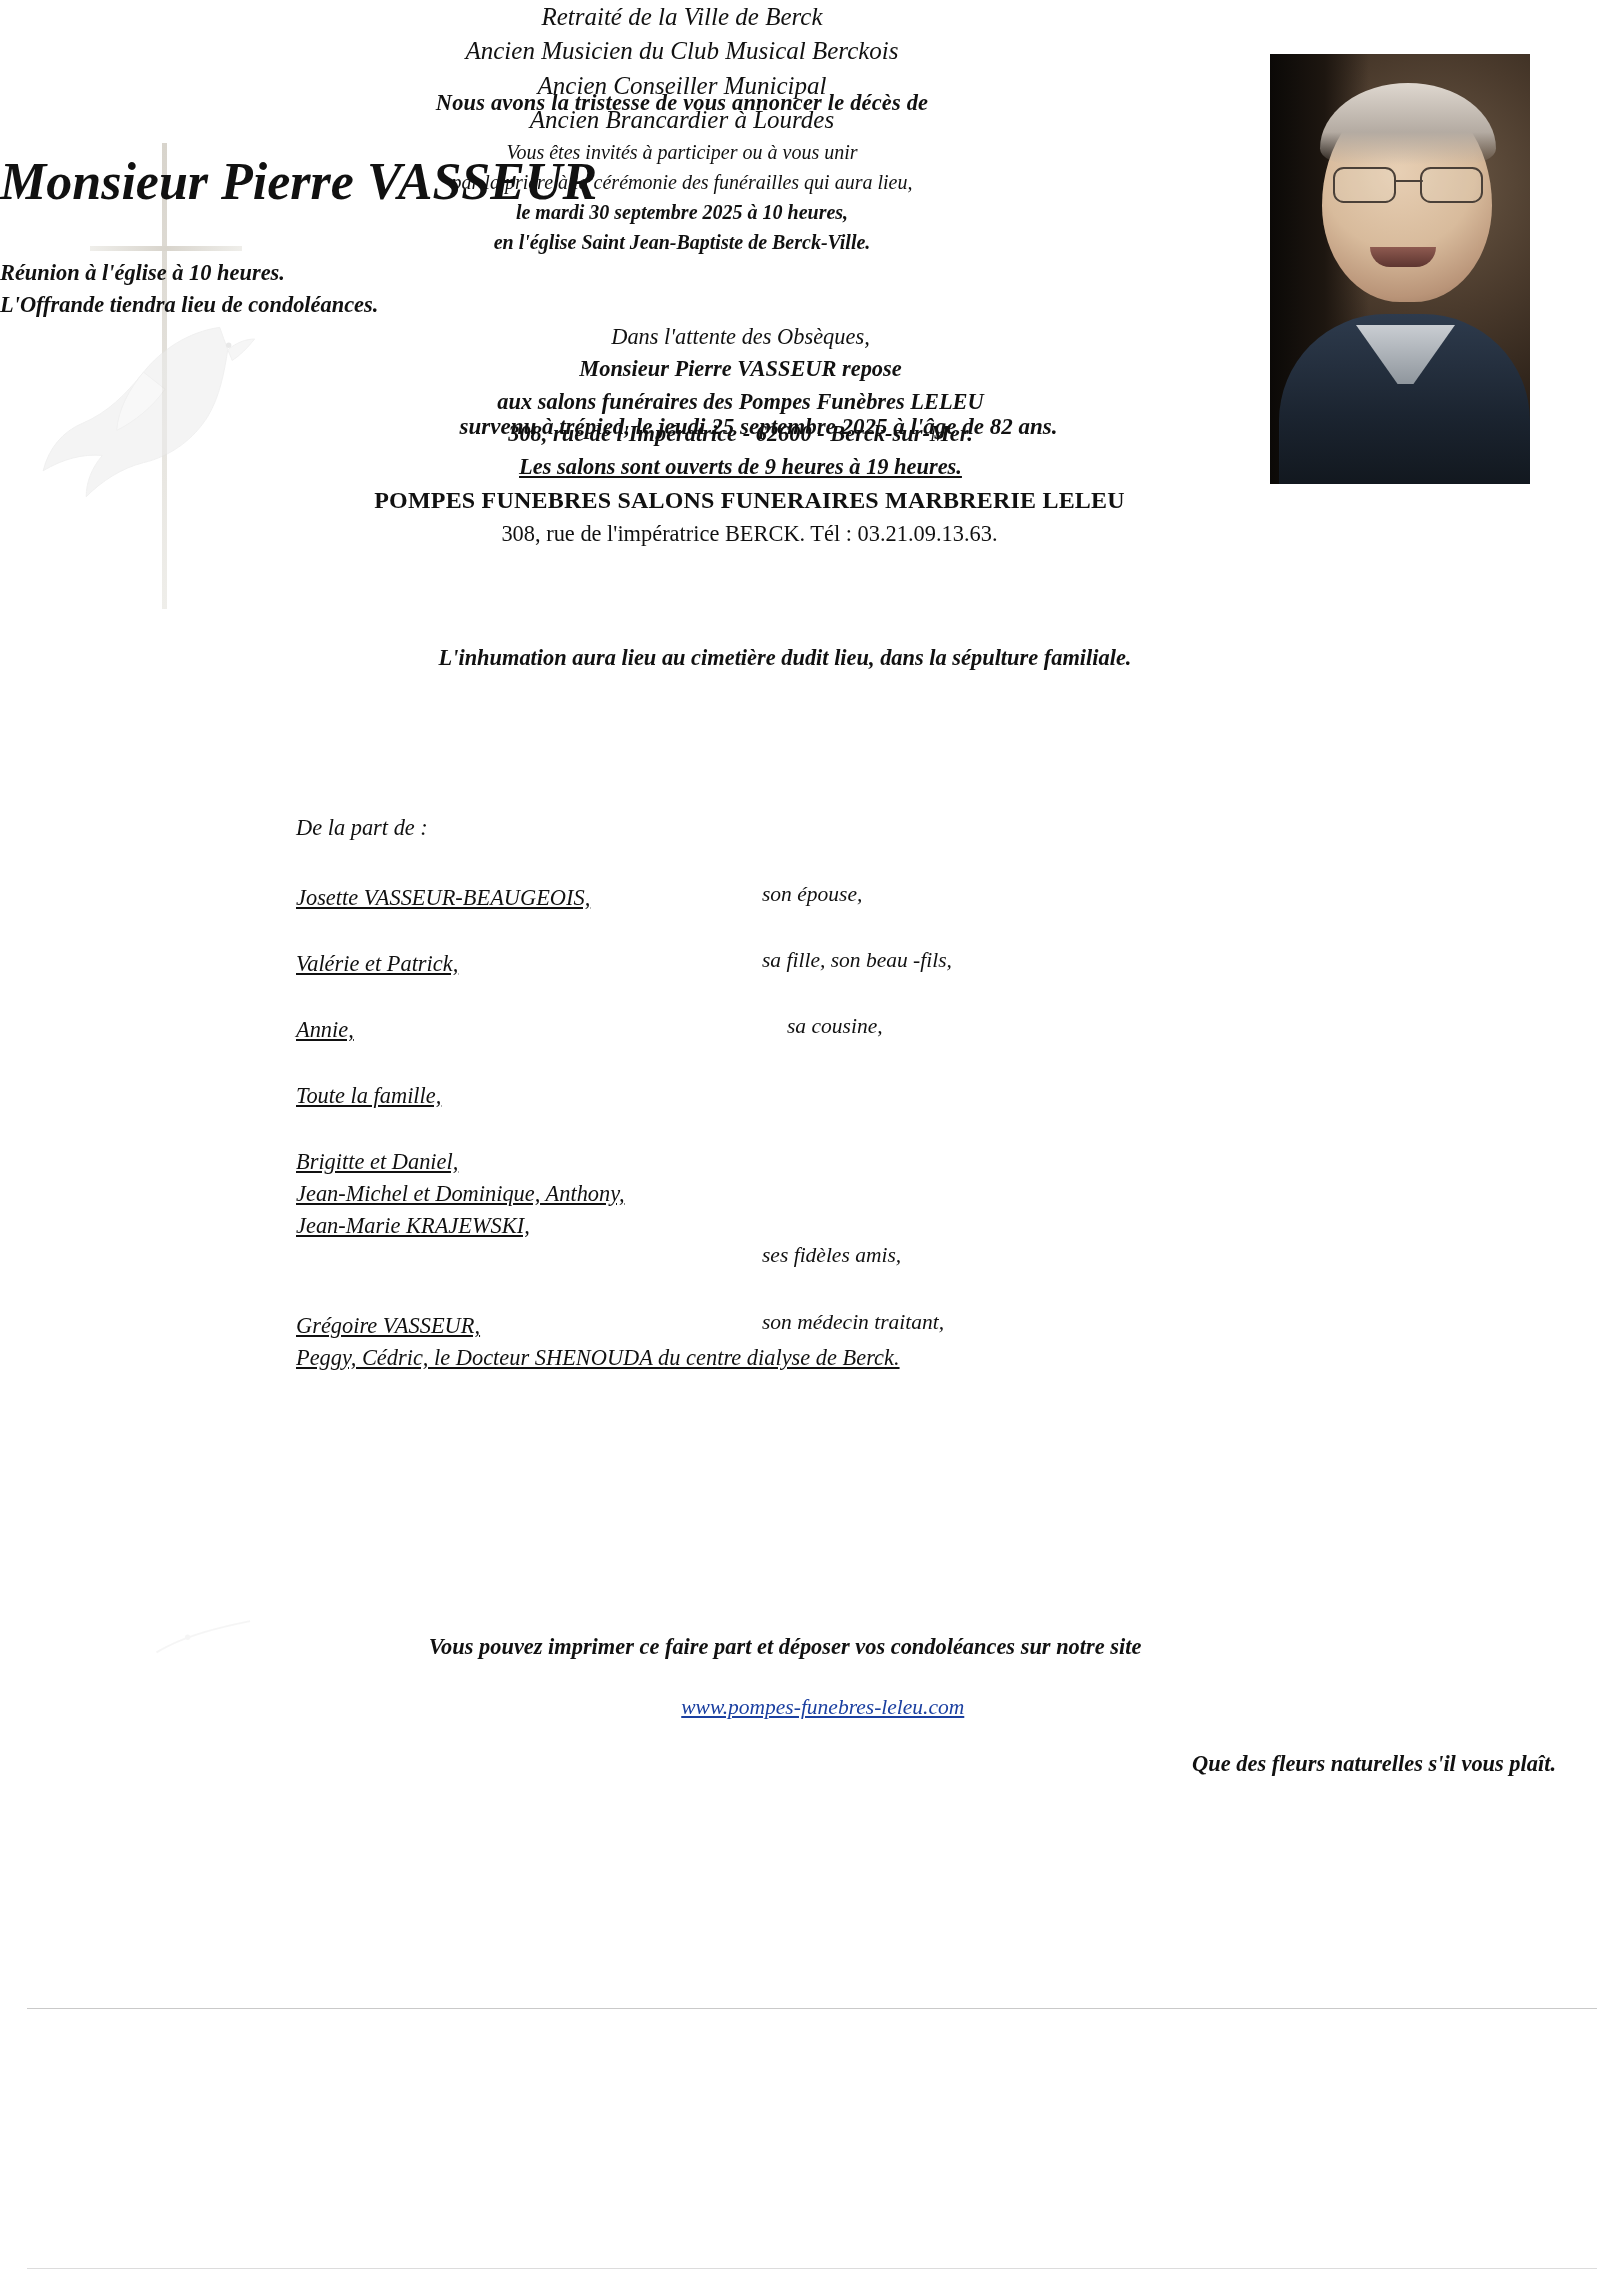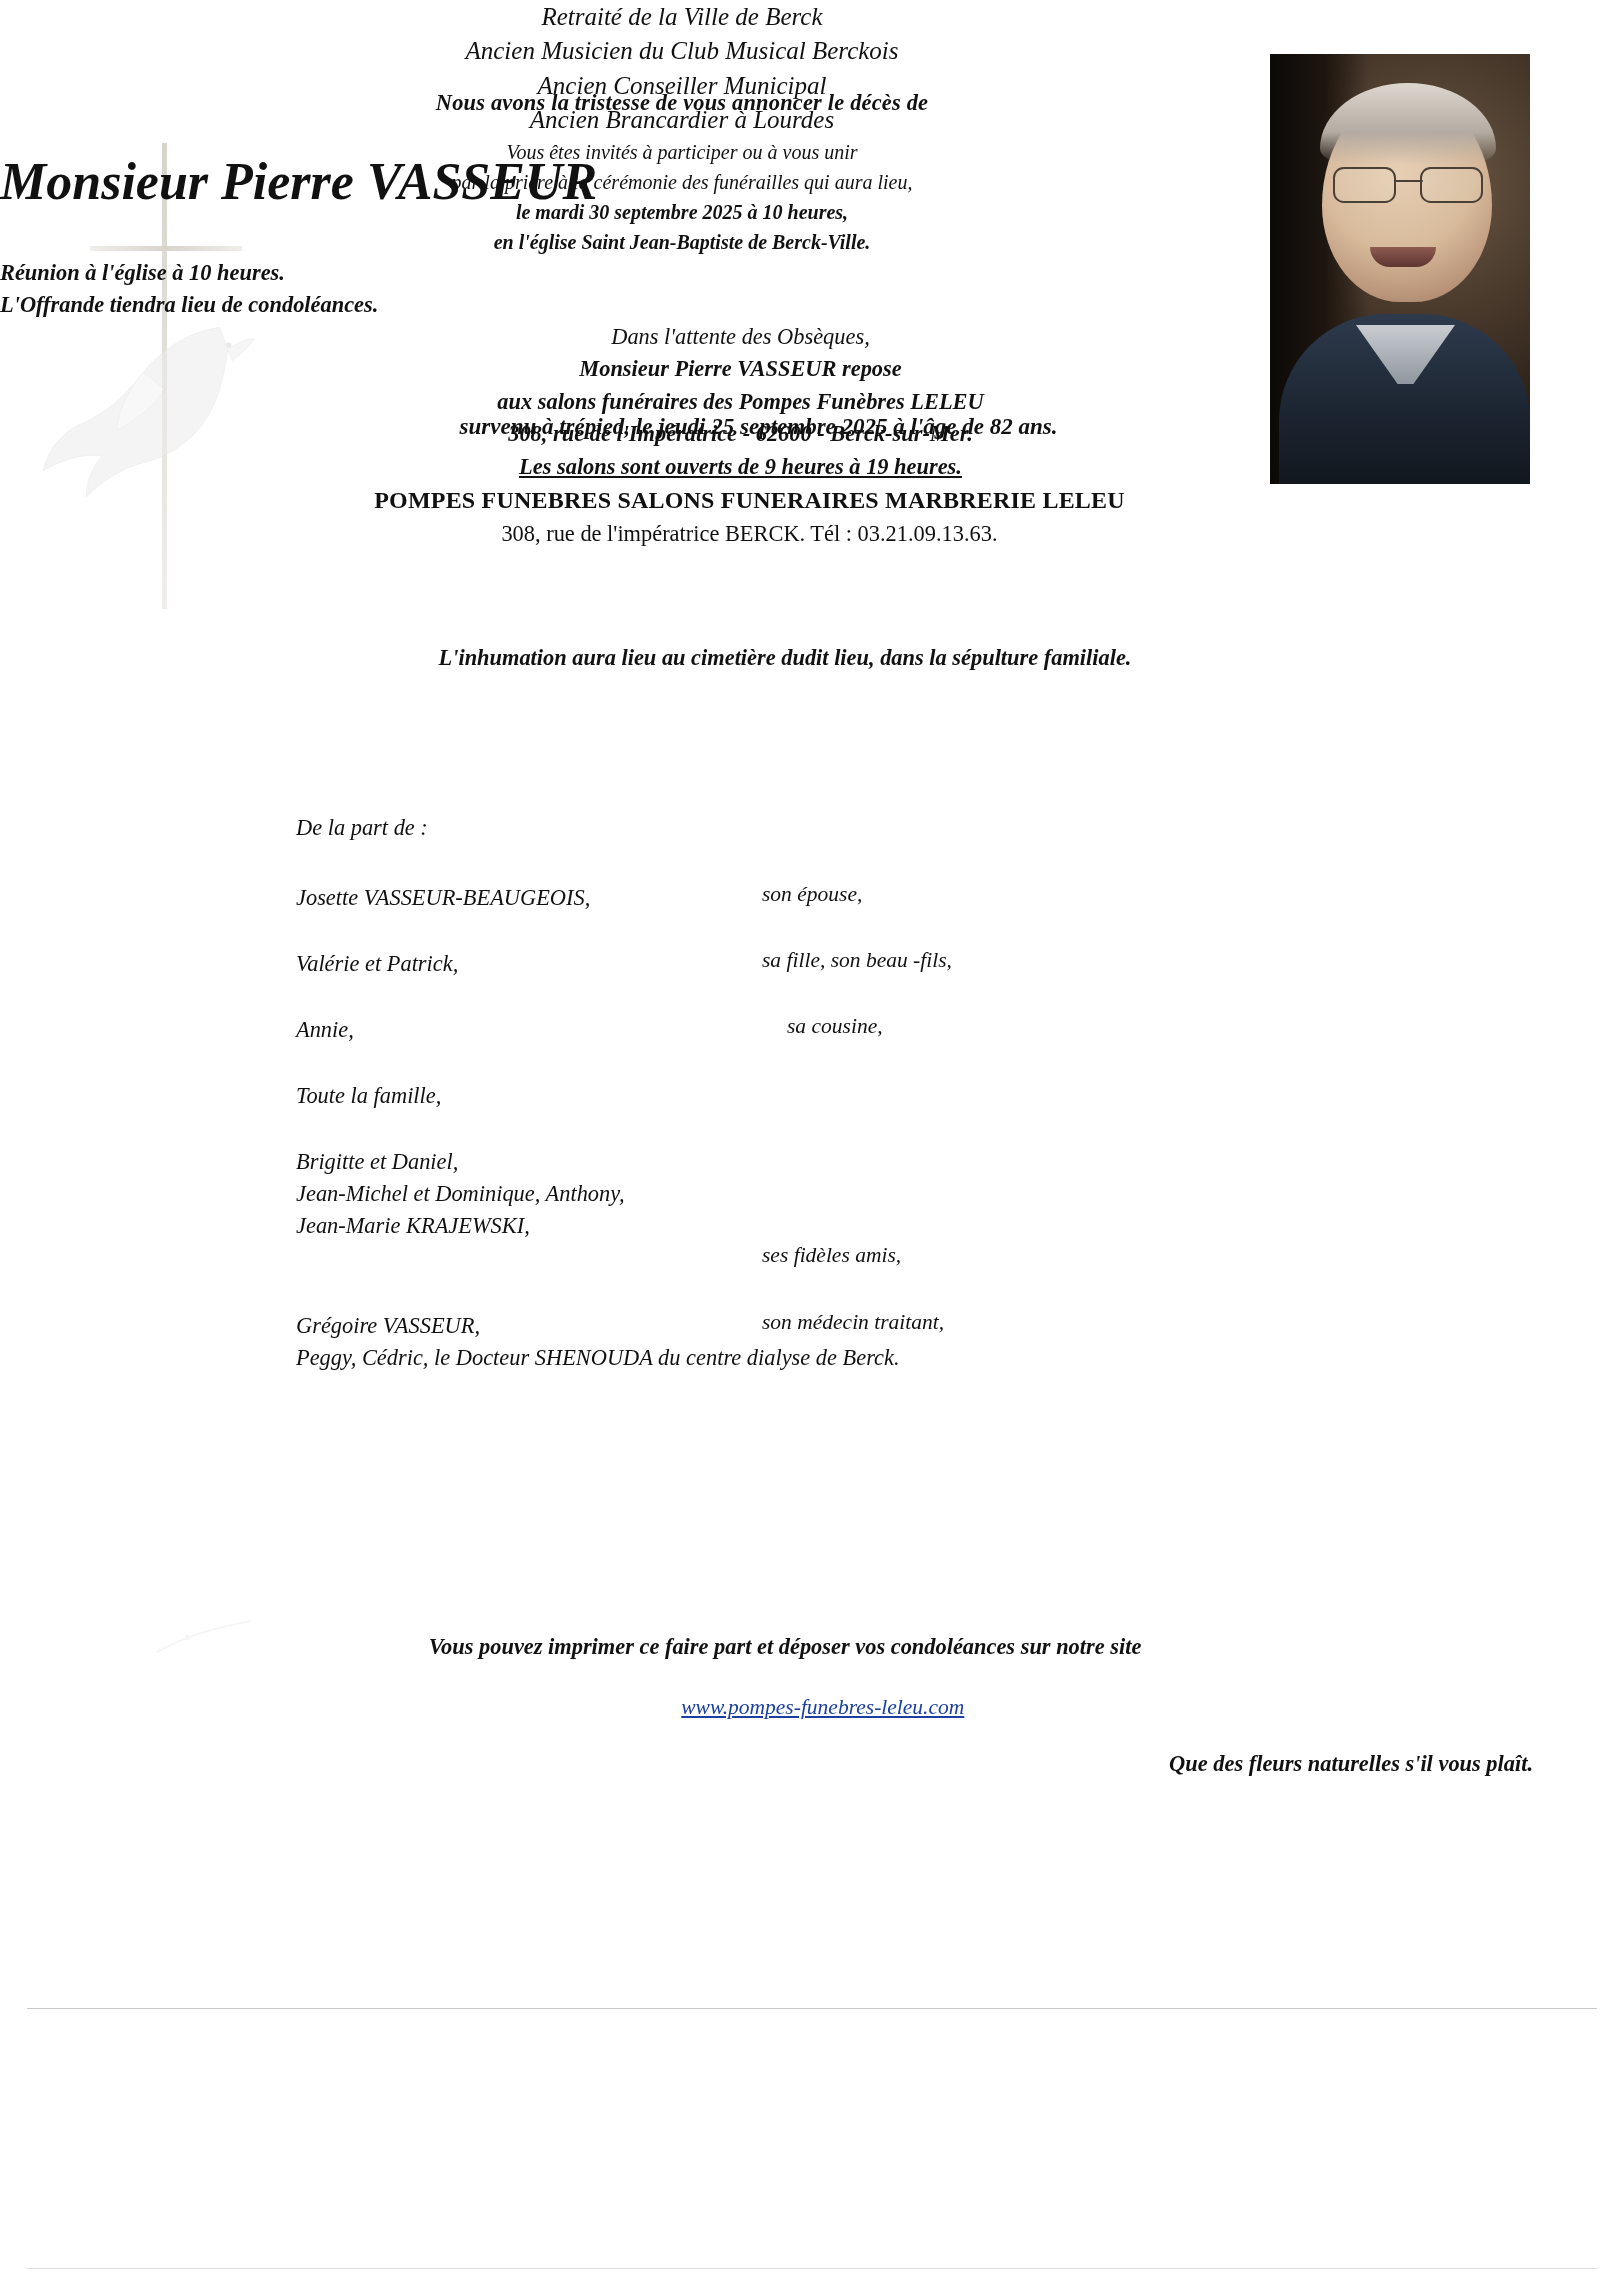--- a/index.html
+++ b/index.html
@@ -216,21 +216,21 @@
     line-height: 1.42;
   }
   .departde {
     left: 296px;
     top: 815px;
     font-style: italic;
     font-size: 22.4px;
   }
 
   .family { position: absolute; left: 296px; top: 882px; width: 1102px; }
-  .fam-row { position: relative; min-height: 36px; margin-bottom: 30px; }
+  .fam-row { position: relative; min-height: 36px; margin-bottom: 30px; text-decoration: underline; }
   .fam-left {
     font-style: italic;
     font-size: 22.4px;
     line-height: 1.42;
   }
   .fam-right {
     position: absolute;
     top: 0;
     font-style: italic;
     font-size: 21.5px;
@@ -263,21 +263,21 @@
     top: 1670px;
     text-align: center;
     font-style: italic;
     font-size: 21.5px;
   }
   .site a { color: #1a3fa0; text-decoration: underline; }
   .flowers {
     left: 0; right: 0;
     top: 1751px;
     text-align: right;
-    padding-right: 91px;
+    padding-right: 68px;
     font-style: italic;
     font-weight: bold;
     font-size: 22.4px;
   }
 
   .footer {
     left: 0; right: 0;
     top: 1854px;
     text-align: center;
     padding-right: 125px;

